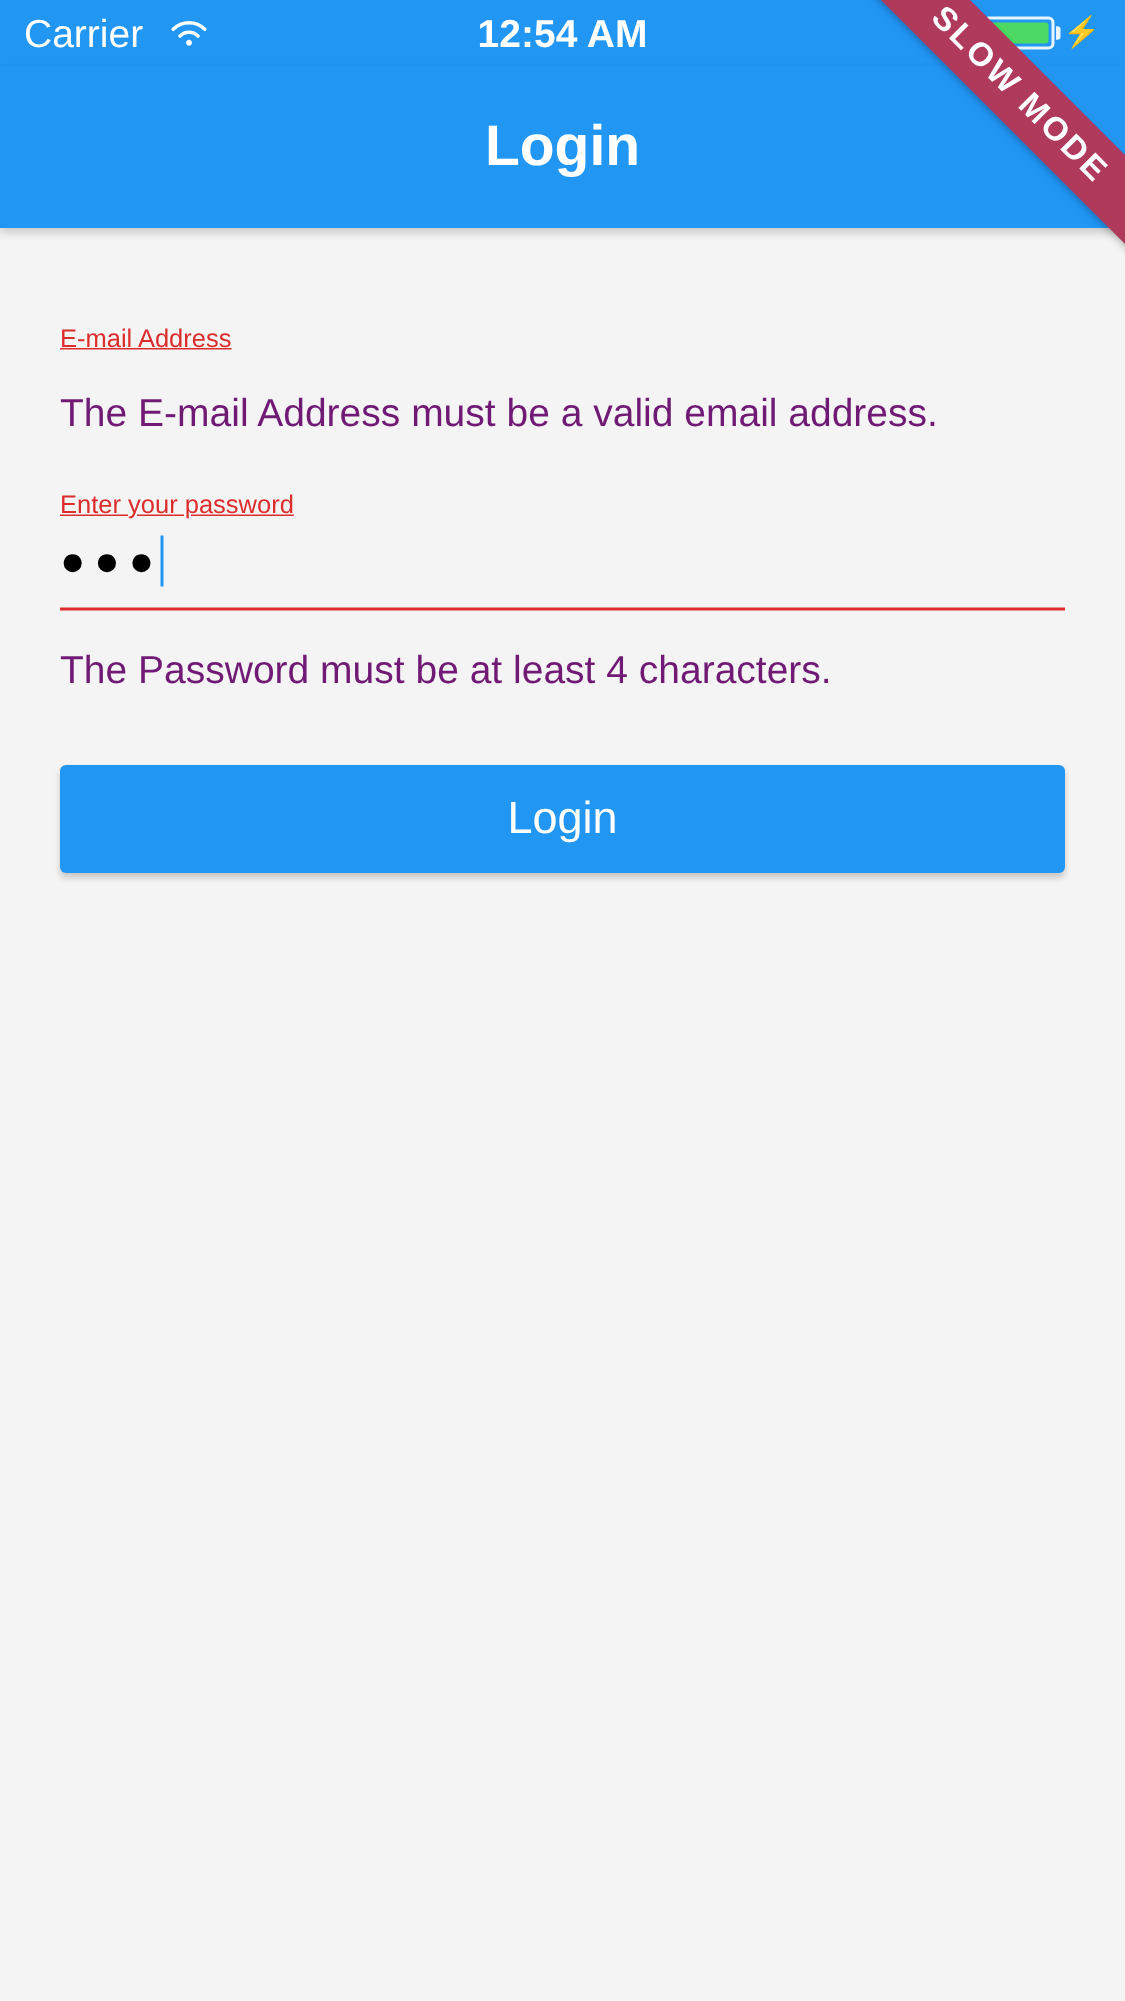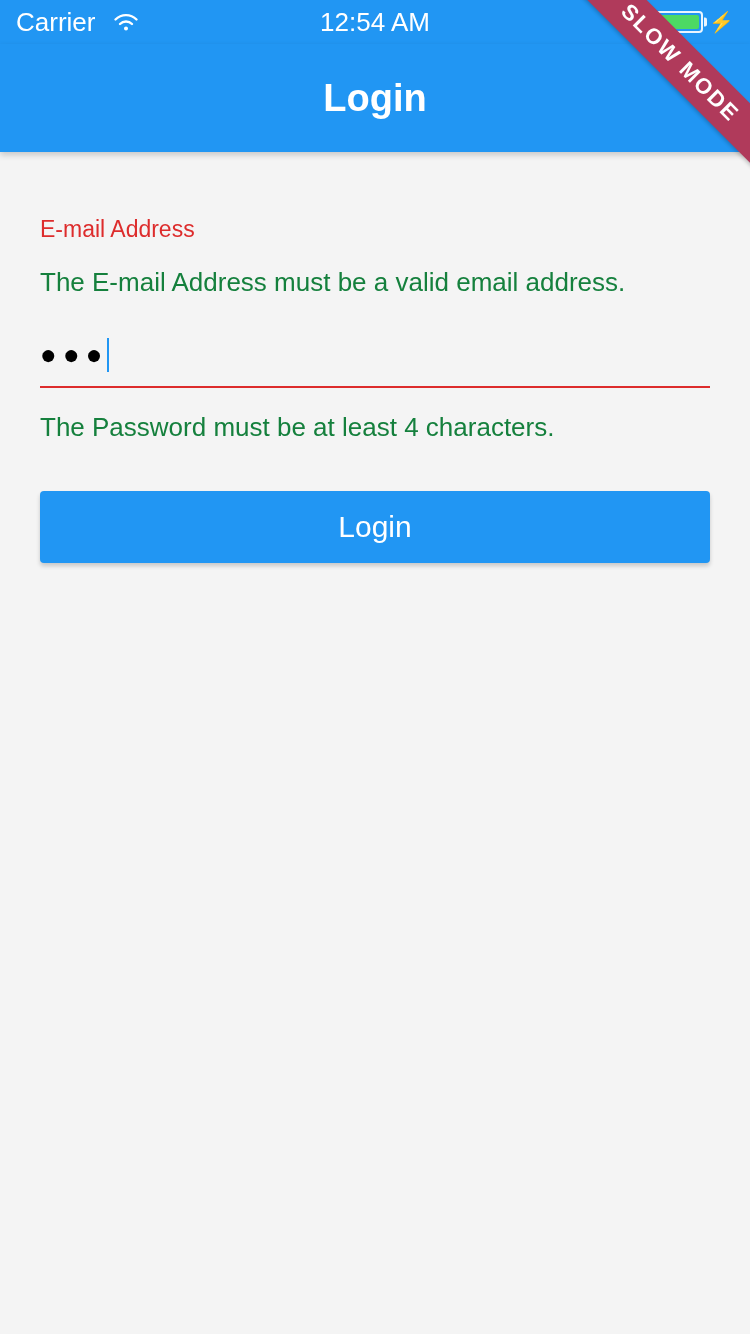--- a/index.html
+++ b/index.html
@@ -25,21 +25,21 @@
       color: #fff;
       font-size: 26px;
     }
     .status-left {
       display: flex;
       align-items: center;
       gap: 16px;
       font-weight: 400;
     }
     .status-center {
-      font-weight: 400;
+      font-weight: 700;
       position: absolute;
       left: 50%;
       transform: translateX(-50%);
     }
     .status-right {
       display: flex;
       align-items: center;
       gap: 6px;
     }
     .wifi-icon svg {
@@ -114,23 +114,24 @@
       top: 42px;
       right: -70px;
       transform: rotate(45deg);
       box-shadow: 0 2px 4px rgba(0,0,0,0.2);
     }
     .content {
       padding: 64px 40px 0 40px;
     }
     .field-label {
       color: #dd2c2c;
-      font-size: 23px;
+      font-size: 17px;
       font-weight: 400;
       margin-bottom: 6px;
+      text-decoration: underline;
     }
     .text-input {
       width: 100%;
       border: none;
       border-bottom: 2px solid #dd2c2c;
       background: transparent;
       font-size: 30px;
       color: #222;
       padding: 6px 0 14px 0;
       outline: none;
@@ -153,21 +154,21 @@
       width: 2px;
       height: 34px;
       background: #2196f3;
       margin-left: -2px;
       animation: blink 1s step-end infinite;
     }
     @keyframes blink {
       50% { opacity: 0; }
     }
     .error-text {
-      color: #15803d;
+      color: #701a75;
       font-size: 26px;
       margin-top: 24px;
       margin-bottom: 36px;
     }
     .login-button {
       width: 100%;
       height: 72px;
       background: #2196f3;
       border: none;
       border-radius: 4px;
@@ -208,20 +209,21 @@
 
 <div class="ribbon">
   <div class="ribbon-band">SLOW MODE</div>
 </div>
 
 <div class="content">
 
   <div class="field-label">E-mail Address</div>
   <div class="error-text">The E-mail Address must be a valid email address.</div>
 
+  <div class="field-label">Enter your password</div>
   <div class="password-wrap">
     <span class="password-dots">●●●</span>
     <span class="caret"></span>
   </div>
   <div class="error-text">The Password must be at least 4 characters.</div>
 
   <button class="login-button">Login</button>
 
 </div>
 

